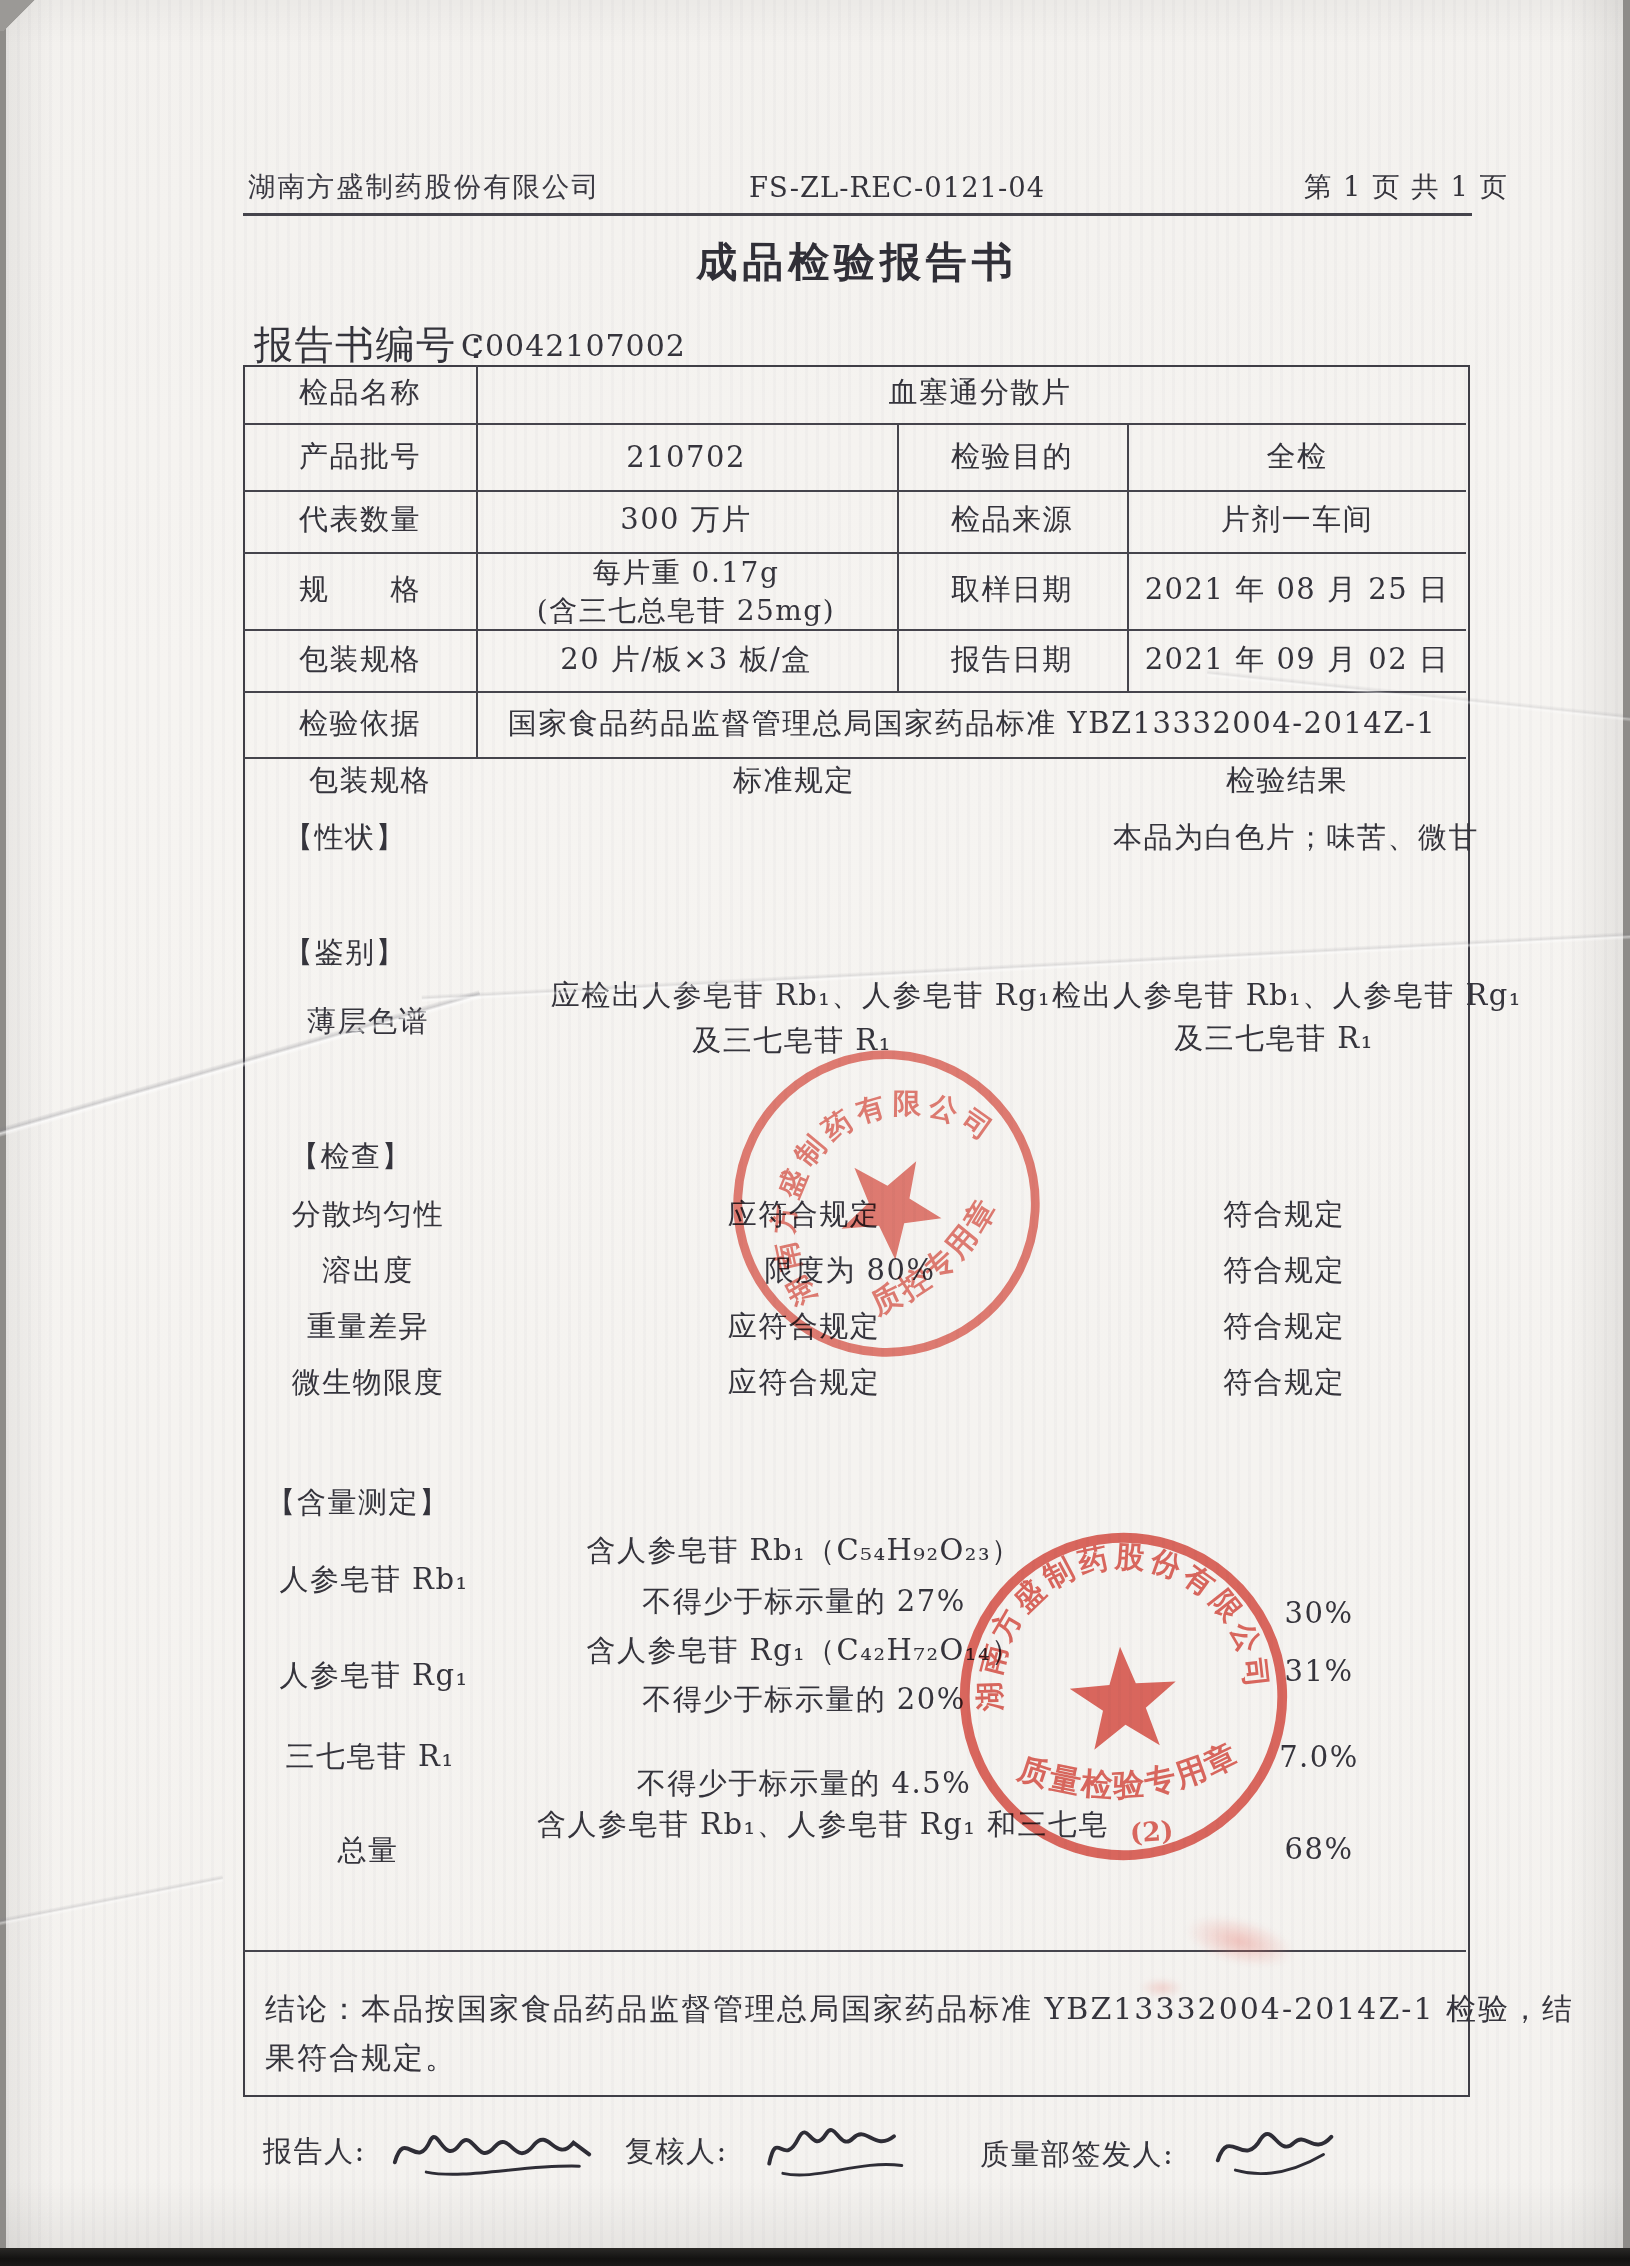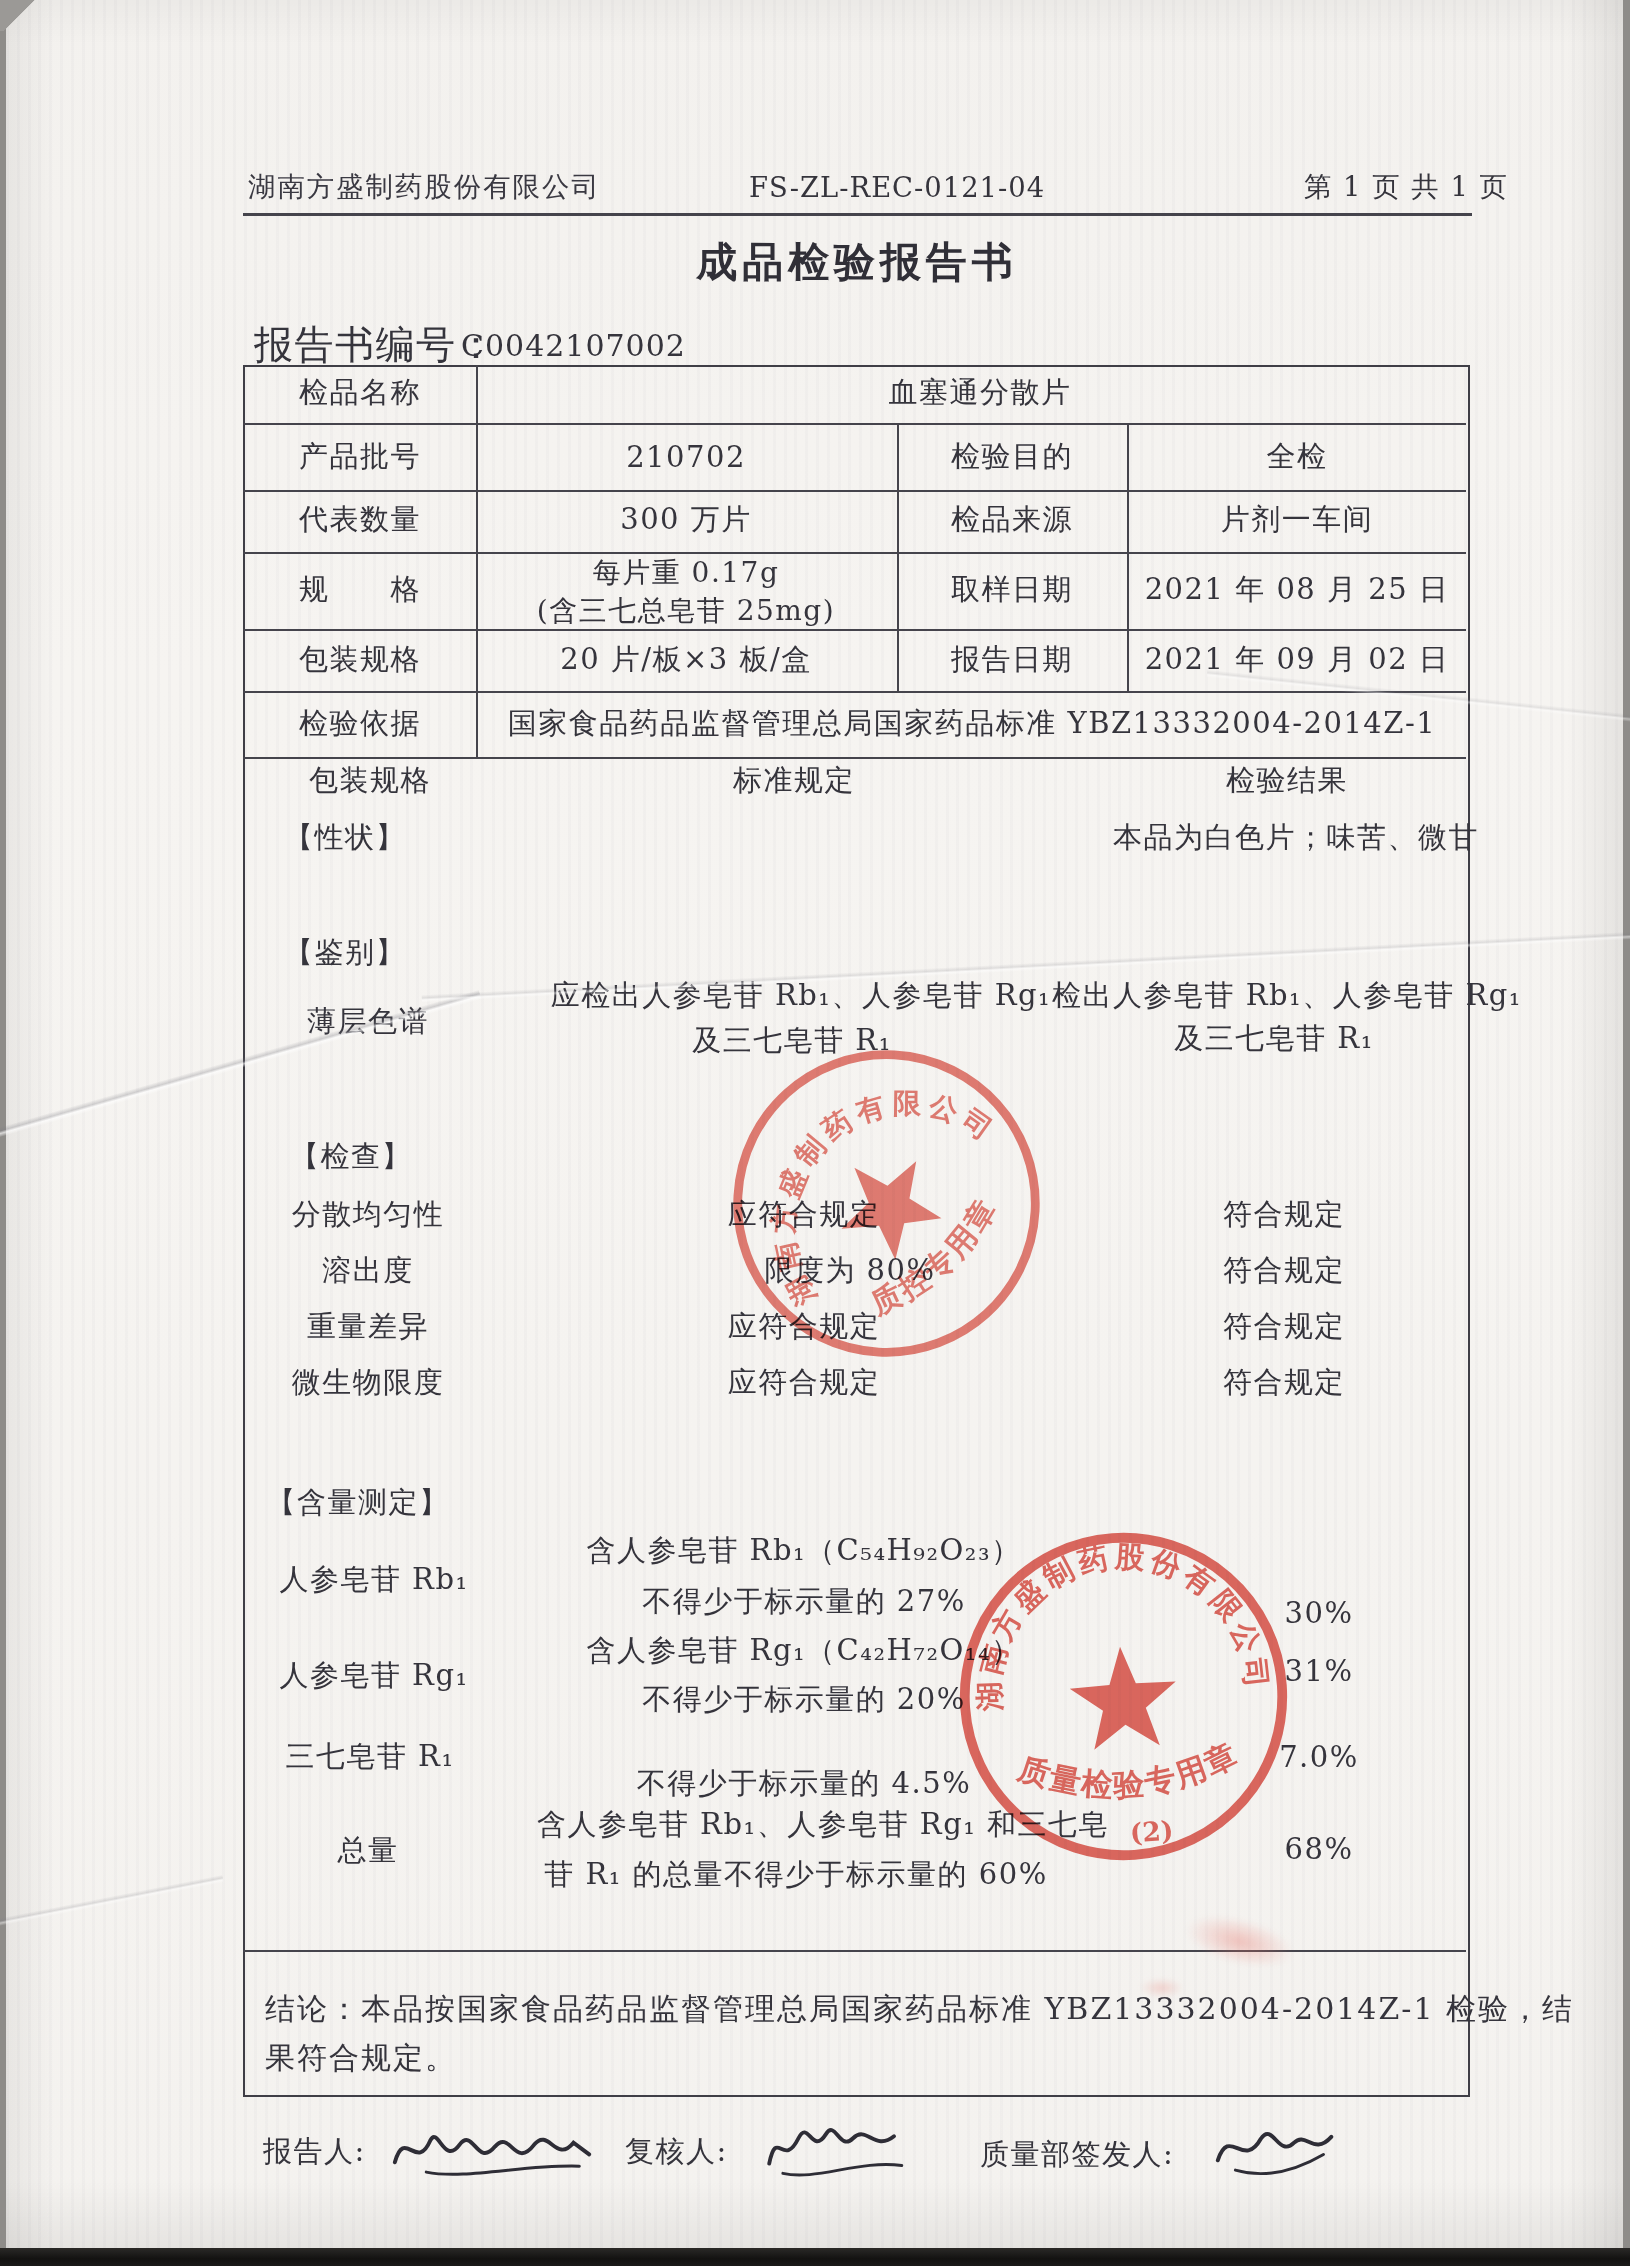--- a/index.html
+++ b/index.html
@@ -115,21 +115,20 @@
   <div class="t" style="left:1319px;top:1576px;margin-top:37px;">30%</div>
   <div class="t" style="left:374px;top:1676px;">人参皂苷 Rg₁</div>
   <div class="t" style="left:804px;top:1651px;">含人参皂苷 Rg₁（C₄₂H₇₂O₁₄）</div>
   <div class="t" style="left:804px;top:1700px;">不得少于标示量的 20%</div>
   <div class="t" style="left:1319px;top:1671px;">31%</div>
   <div class="t" style="left:370px;top:1757px;">三七皂苷 R₁</div>
   <div class="t" style="left:804px;top:1784px;">不得少于标示量的 4.5%</div>
   <div class="t" style="left:1319px;top:1757px;">7.0%</div>
   <div class="t" style="left:368px;top:1851px;">总量</div>
   <div class="t" style="left:823px;top:1825px;">含人参皂苷 Rb₁、人参皂苷 Rg₁ 和三七皂</div>
-  <div class="t" style="left:796px;top:1875px;">苷 R₁ 的总量不得少于标示量的 60%</div>
   <div class="t" style="left:1319px;top:1849px;">68%</div>
 
   <div class="tl" style="left:265px;top:2009px;font-size:30px;letter-spacing:2px;">结论：本品按国家食品药品监督管理总局国家药品标准 YBZ13332004-2014Z-1 检验，结</div>
   <div class="tl" style="left:265px;top:2058px;font-size:30px;letter-spacing:2px;">果符合规定。</div>
 
   <div class="tl" style="left:263px;top:2152px;">报告人:</div>
   <svg class="sig" style="left:387px;top:2115px;" width="211" height="71" viewBox="0 0 215 72">
     <path d="M8,48 C18,12 30,58 44,26 C52,10 58,52 74,30 C88,12 92,54 110,32 C126,14 130,56 150,30 C165,12 172,50 190,28 L206,40" fill="none" stroke="#2e2d36" stroke-width="4" stroke-linecap="round"></path>
     <path d="M40,58 C80,66 140,50 196,52" fill="none" stroke="#2e2d36" stroke-width="3" stroke-linecap="round"></path>
   </svg>

